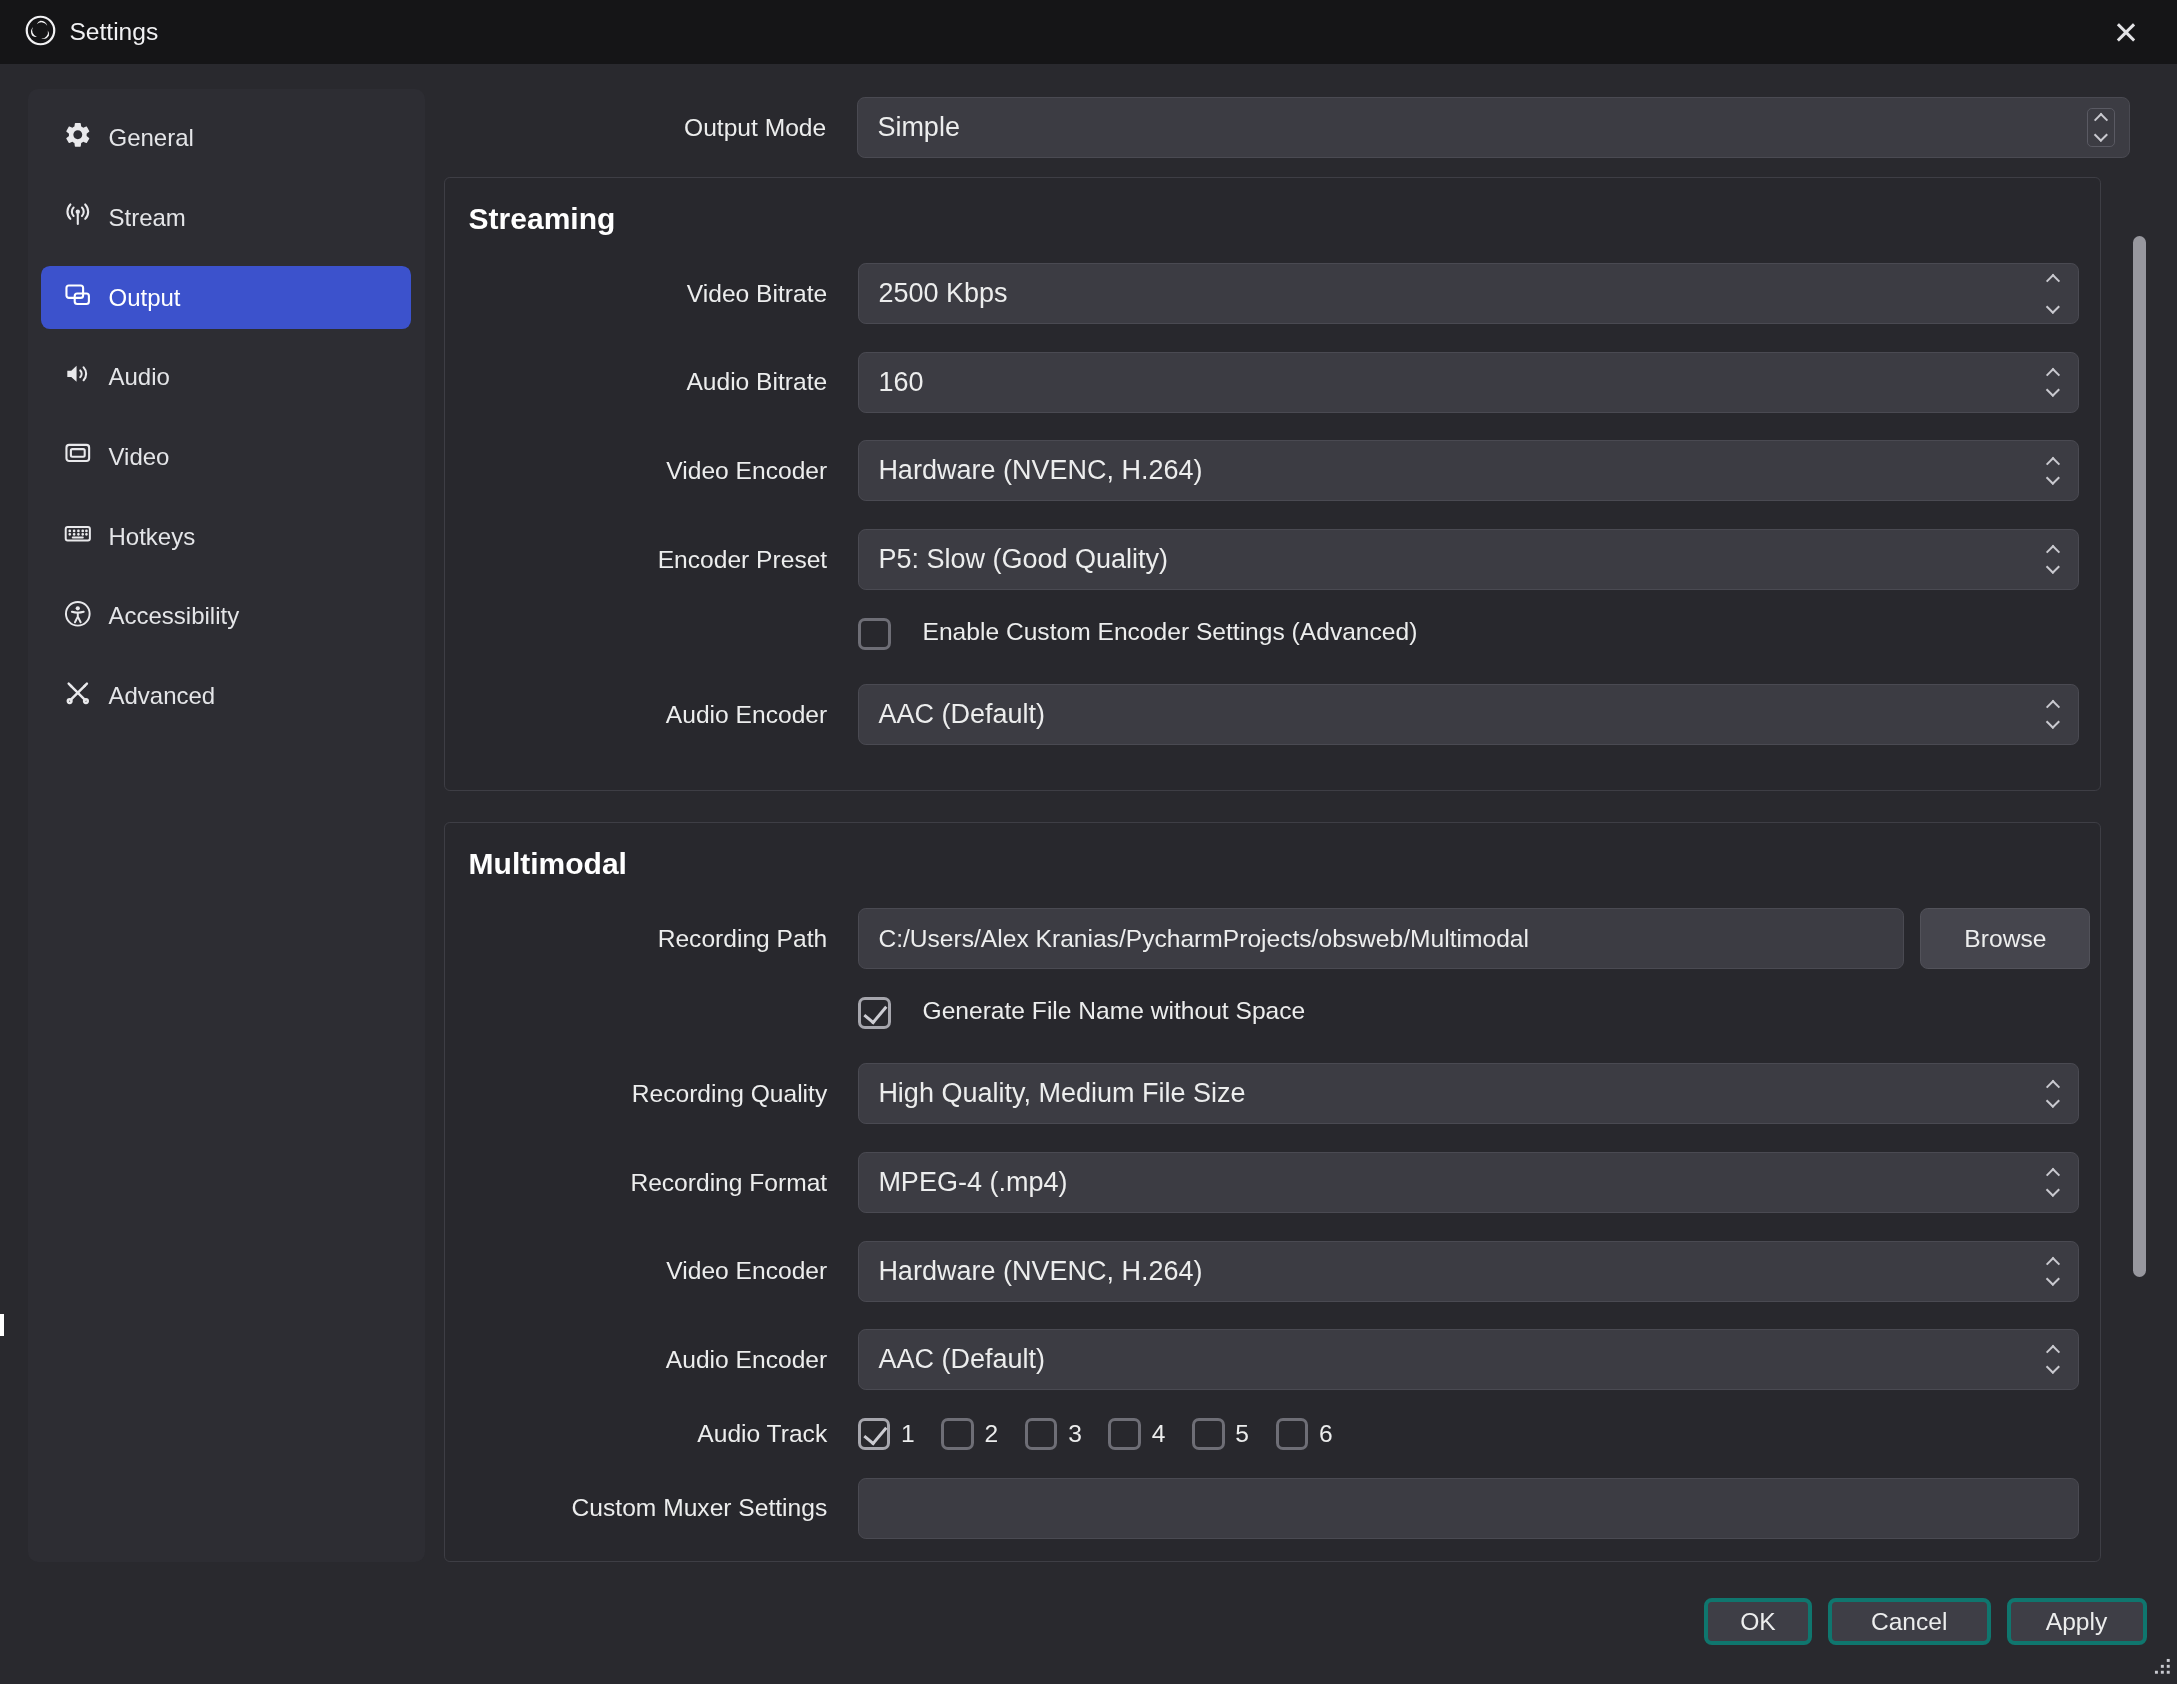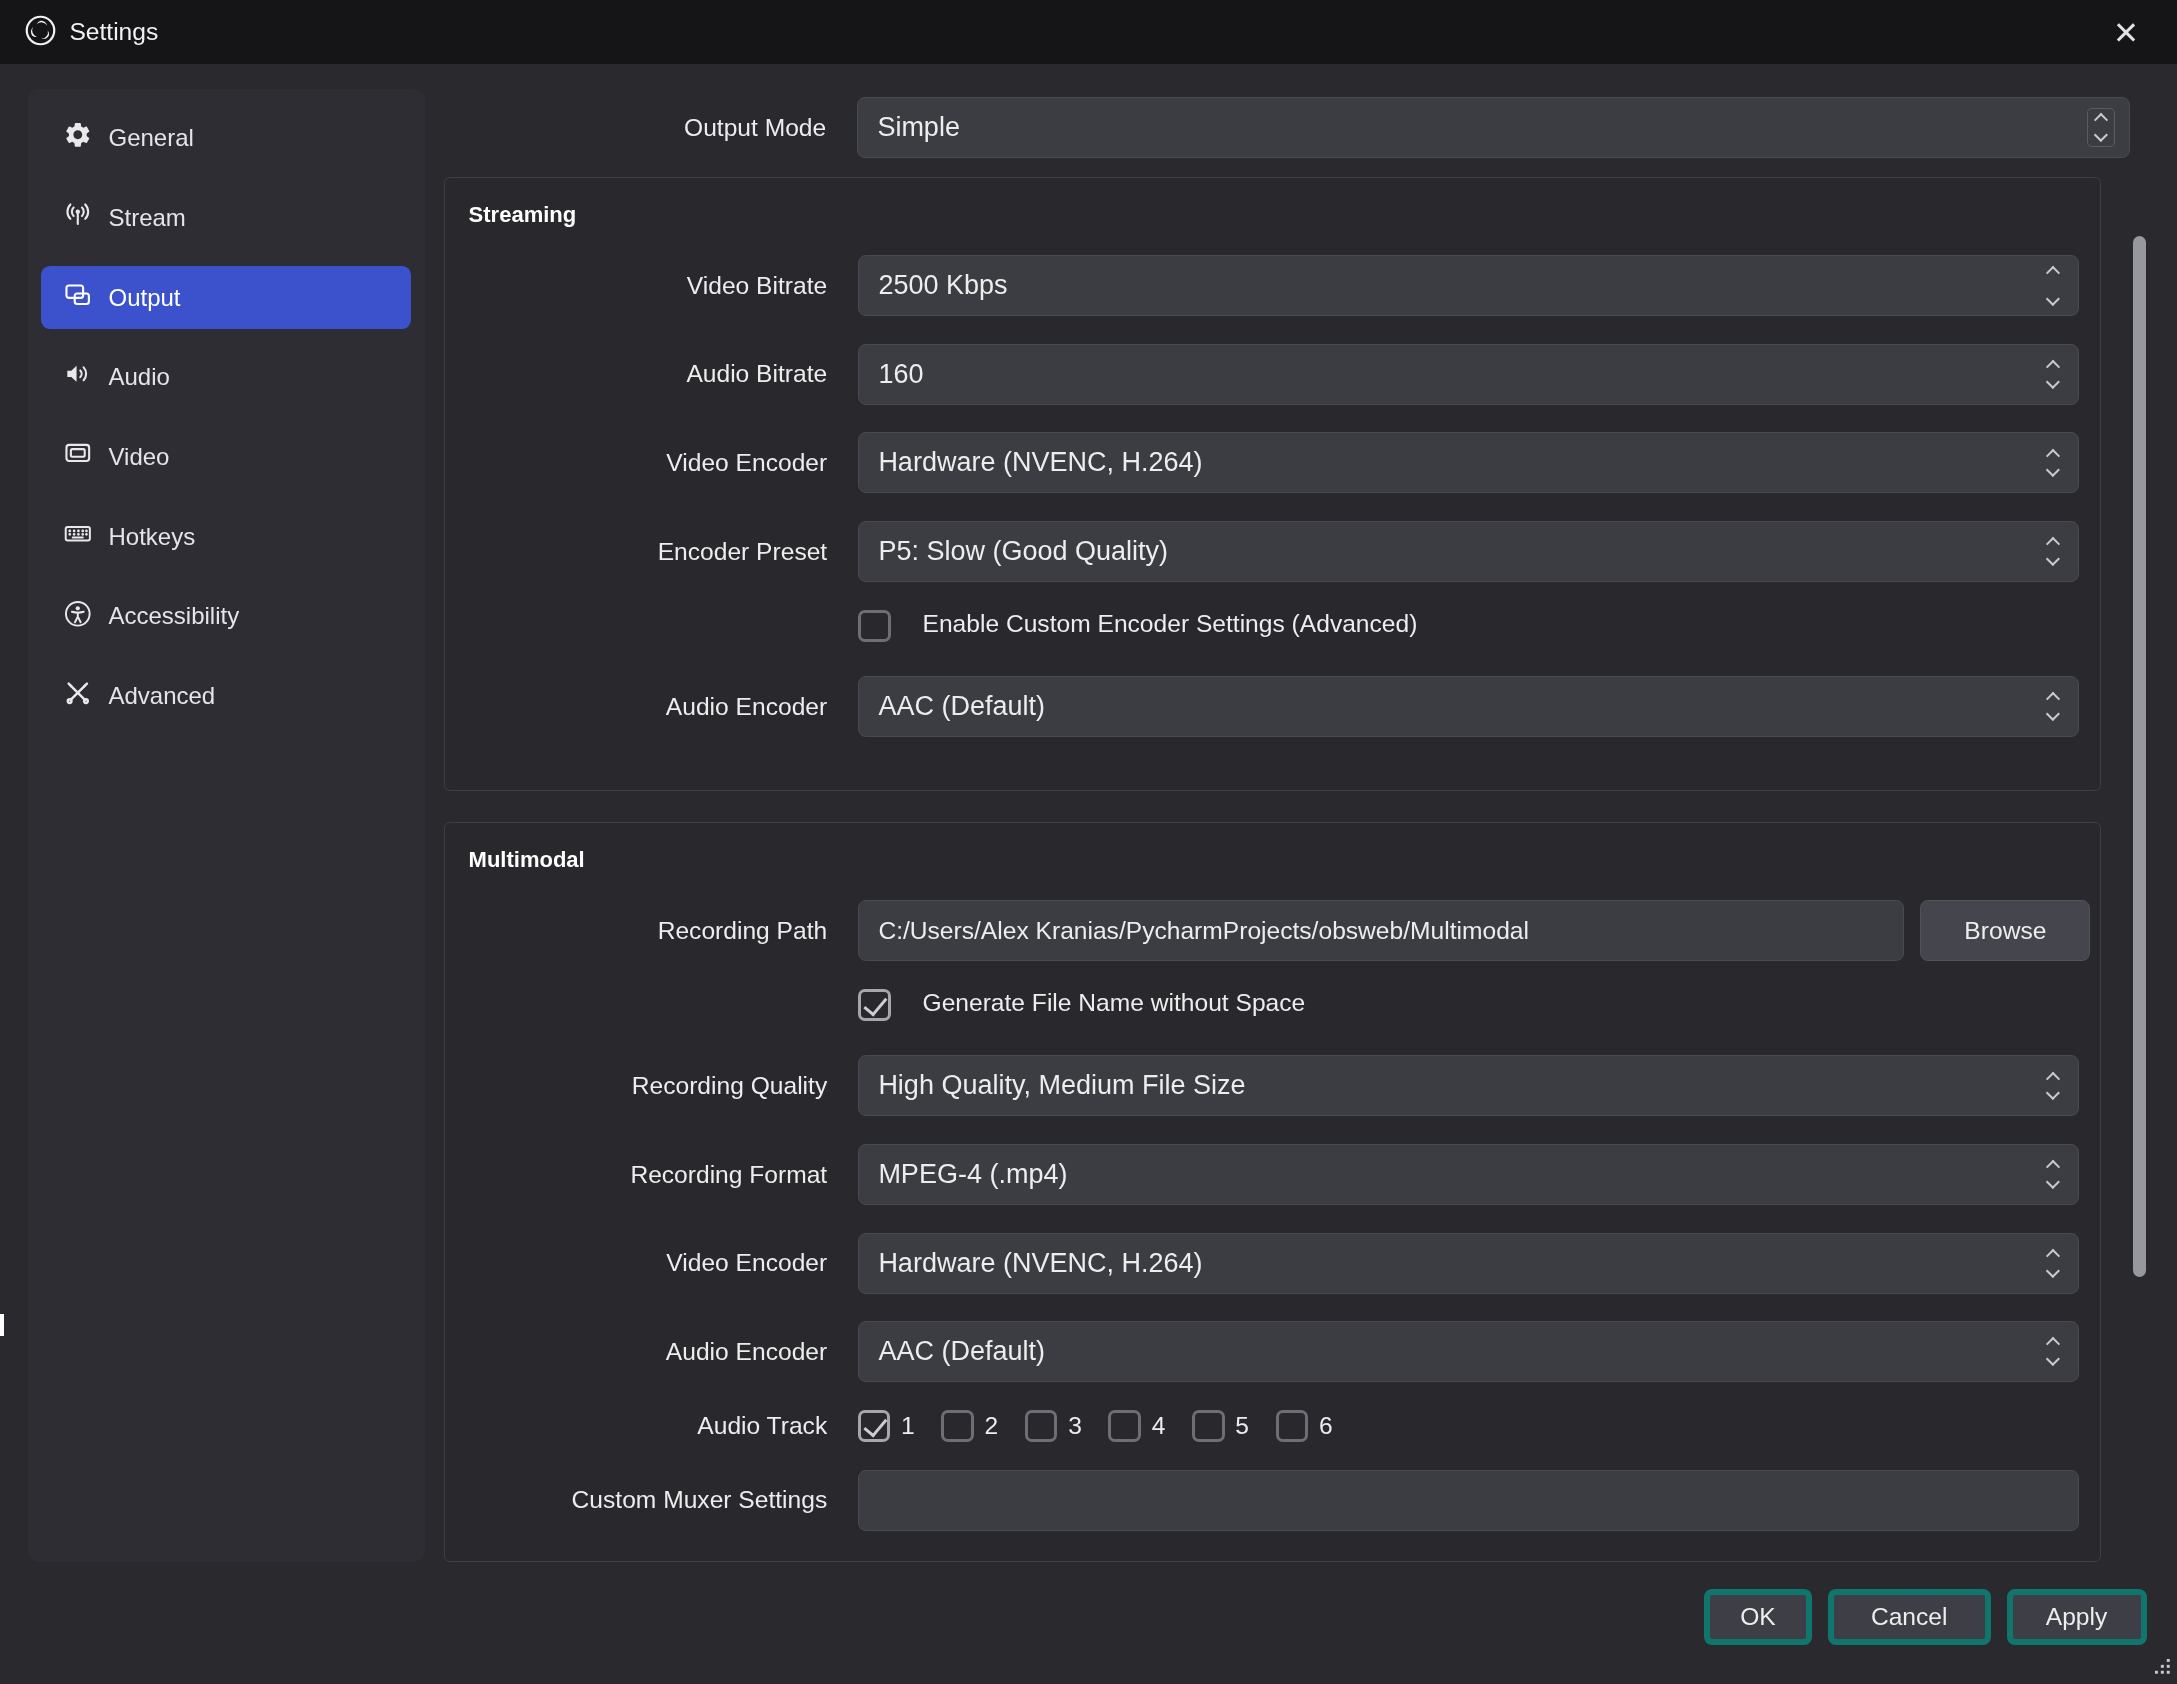--- a/index.html
+++ b/index.html
@@ -31,37 +31,37 @@
   .spinner.boxed { border:1px solid #5a5a63; border-radius:4.9px; padding:5.9px 7.9px; margin-right:-5.9px; gap:4.9px; }
   .chev { width:9.9px; height:9.9px; border-style:solid; border-color:#c9c9cf; border-width:2.5px 2.5px 0 0; transform:rotate(-45deg); }
   .chev.down { transform:rotate(135deg); }
 
   .output-mode-row { position:absolute; top:33px; left:0; }
   .output-mode-row .field { width:1273px; }
 
   .section { position:absolute; left:0; width:1657px; background:#28282d; border:1px solid #3e3e45; border-radius:5.9px; padding:21.7px 0 23.6px 0; overflow:hidden; }
   .section.streaming { top:113px; height:614px; }
   .section.recording { top:758px; height:740px; }
-  .section-title { font-size:22px; font-weight:bold; color:#ffffff; margin:2px 0 27.6px 23.6px; }
+  .section-title { font-size:30px; font-weight:bold; color:#ffffff; margin:2px 0 27.6px 23.6px; }
   .rows { display:flex; flex-direction:column; gap:27.6px; }
 
   .cb { width:32.5px; height:32.5px; border:3px solid #6e6e76; border-radius:6.9px; background:transparent; position:relative; flex:none; }
   .cb.checked { border-color:#a6a6ad; }
   .cb.checked::after { content:""; position:absolute; left:7.9px; top:1px; width:9.9px; height:18.7px; border:solid #cdcdd3; border-width:0 3.4px 3.4px 0; transform:rotate(40deg); }
   .cb-row { display:flex; align-items:flex-start; gap:32px; margin-left:413px; height:39px; }
   .cb-label { font-size:24.6px; color:#eceded; }
 
   .tracks { display:flex; align-items:center; gap:26.6px; }
   .track { display:flex; align-items:center; gap:10.8px; }
 
   .browse-btn { width:170px; height:61px; background:#45454d; border:1px solid #52525a; border-radius:7.9px; color:#eceded; font-size:24.6px; display:flex; align-items:center; justify-content:center; }
 
   
   .footer { position:absolute; right:30.5px; bottom:39px; display:flex; gap:15.8px; }
-  .btn { height:56px; background:#3e3e46; border:6px solid #0f766e; border-radius:7.9px; color:#eceded; font-size:24.6px; display:flex; align-items:center; justify-content:center; }
+  .btn { height:47px; background:#3e3e46; border:4px solid #0f766e; border-radius:7.9px; color:#eceded; font-size:24.6px; display:flex; align-items:center; justify-content:center; }
   .btn.ok { width:108px; }
   .btn.cancel { width:163px; }
   .btn.apply { width:140px; }
 
   .scroll-thumb { position:absolute; left:2133px; top:236px; width:12.8px; height:1041px; background:#97979e; border-radius:6.9px; }
   .resize-grip { position:absolute; right:4.9px; bottom:3.9px; }
   .edge-sliver { position:absolute; left:0; top:1314px; width:3.9px; height:21.7px; background:#ffffff; }
 </style>
 </head>
 <body>

